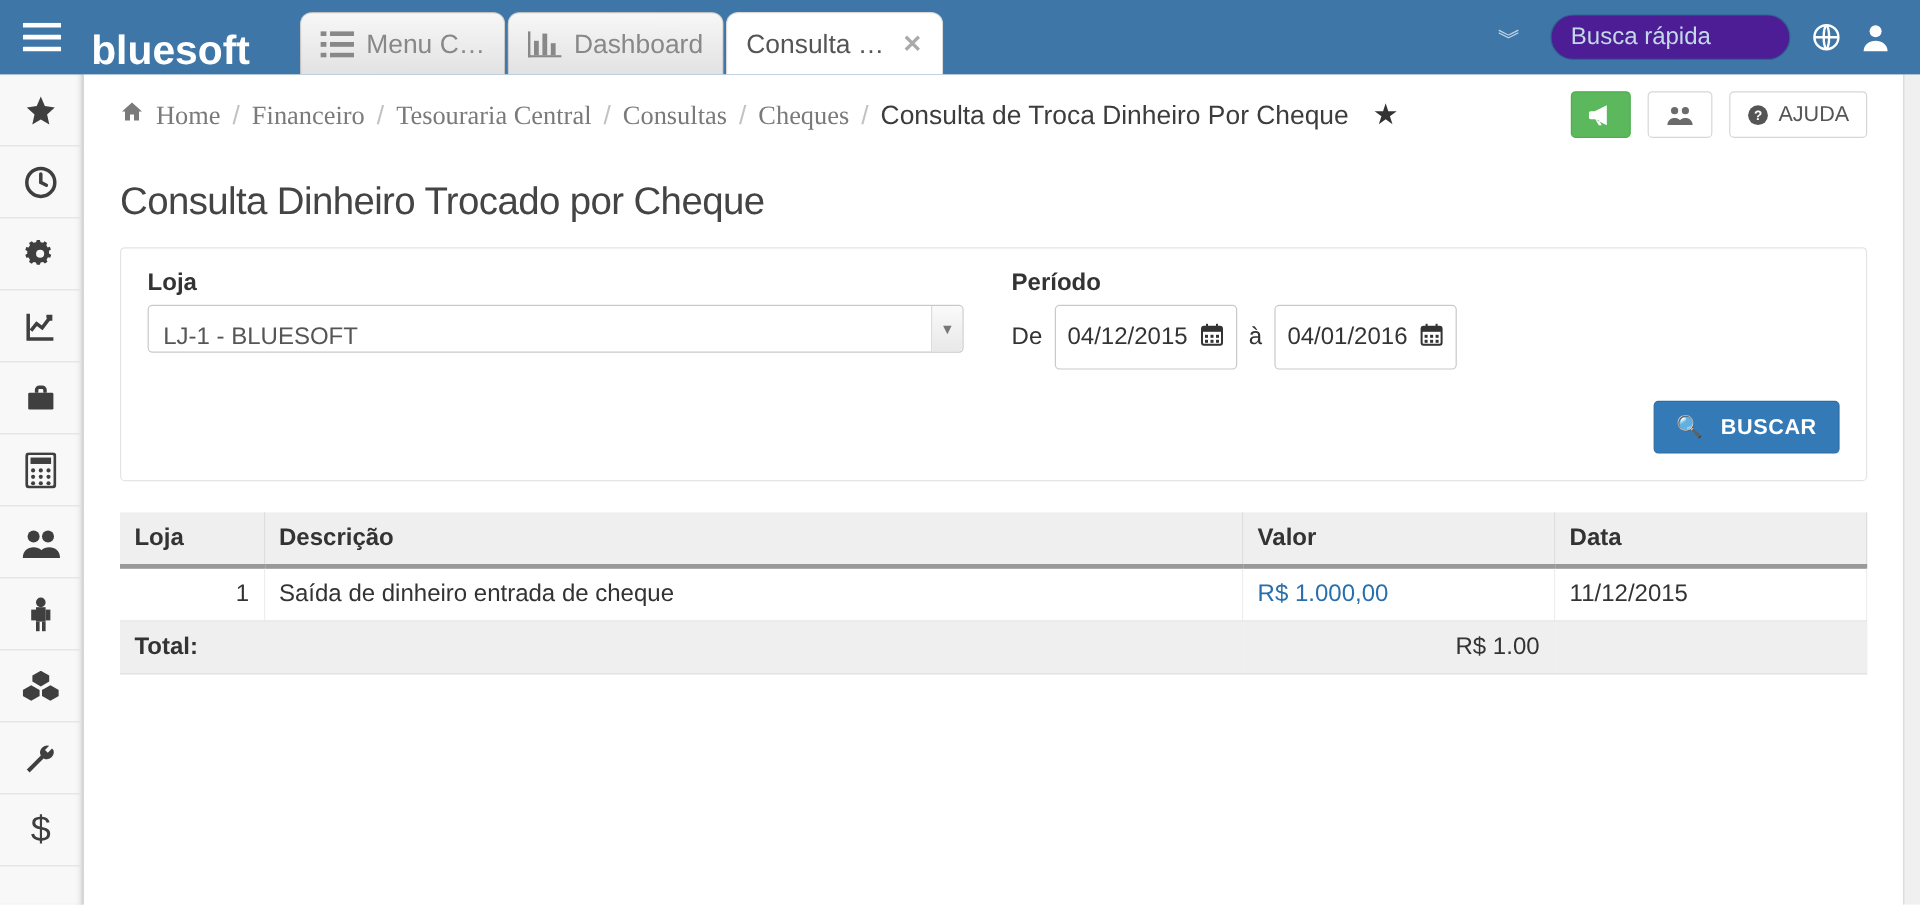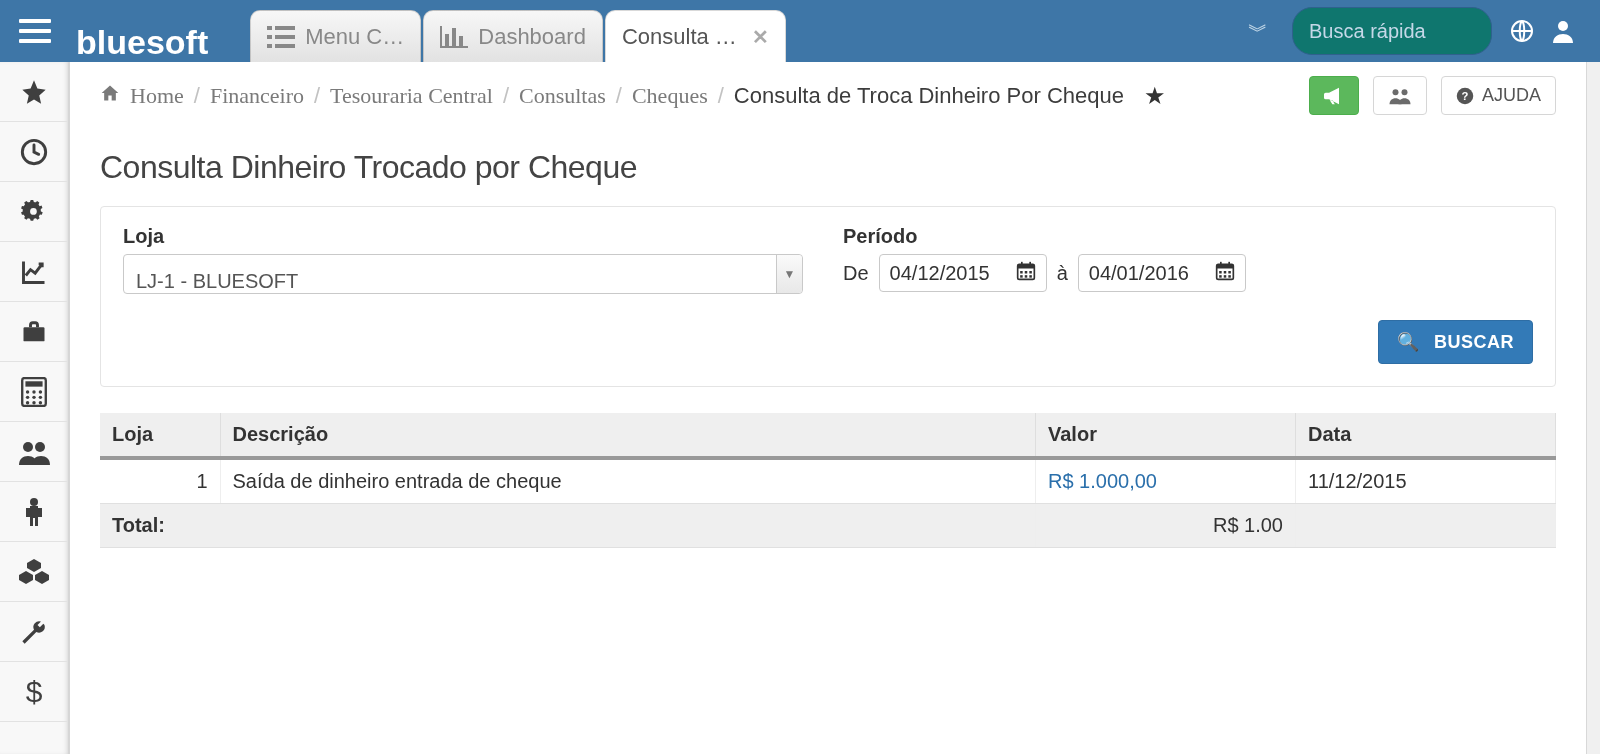--- a/index.html
+++ b/index.html
@@ -22,21 +22,21 @@
     position:relative; margin-right:2px;
   }
   .tab.active { background:#fff; color:#555; z-index:2; }
   .tab .tab-label { white-space:nowrap; overflow:hidden; text-overflow:ellipsis; max-width:120px; }
   .tab .tab-close { margin-left:auto; color:#aaa; font-size:20px; font-weight:bold; }
   .tab svg { fill:#888; }
 
   .top-right { margin-left:auto; display:flex; align-items:center; height:62px; padding-right:26px; gap:18px; }
   .chevrons { color:#bfd5e6; font-size:20px; padding-right:6px; cursor:pointer;}
   .search {
-    width:200px; height:48px; border-radius:20px; background:#0f766e; border:1px solid #2f618d;
+    width:200px; height:38px; border-radius:20px; background:#4c1d95; border:1px solid #2f618d;
     display:flex; align-items:center; padding:0 16px;
   }
   .search input {
     background:transparent; border:none; outline:none; color:#c5d8e8; font-size:20px; width:100%;
   }
   .search input::placeholder { color:#c5d8e8; }
   .top-icon { color:#fff; display:flex; align-items:center; cursor:pointer; }
   .top-icon svg { fill:#fff; }
 
   
@@ -83,22 +83,22 @@
     height:40px; border:1px solid #c9c9c9; border-radius:4px;
     display:flex; align-items:flex-end; padding:0 12px; font-size:20px; color:#555;
     background:#fff; position:relative;
   }
   .select-like .caret {
     width:26px; height:100%; border-left:1px solid #c9c9c9; display:flex; align-items:center; justify-content:center;
     position:absolute; right:0; top:0; color:#777; background:linear-gradient(#fafafa,#e8e8e8);
     border-radius:0 4px 4px 0; font-size:12px;
   }
   .date-box {
-    height:38px; border:1px solid #c9c9c9; border-radius:4px; display:inline-flex; align-items:center;
-    padding:0 10px; gap:26px; font-size:20px;
+    height:54px; border:1px solid #c9c9c9; border-radius:4px; display:inline-flex; align-items:center;
+    padding:0 10px; gap:10px; font-size:20px;
   }
   .date-box .cal { font-size:18px;}
   .panel-actions { display:flex; justify-content:flex-end; margin-top:26px;}
   .btn-primary { background:#337ab7; color:#fff; border-color:#2e6da4; font-weight:600; letter-spacing:.5px; font-size:18px; padding:10px 18px;}
   .btn-primary .mag { margin-right:6px;}
 
   table.grid { width:100%; border-collapse:collapse; font-size:20px; }
   table.grid th {
     background:#efefef; text-align:left; font-weight:700; color:#333;
     padding:10px 12px; border-bottom:4px solid #999; border-right:1px solid #dedede;

